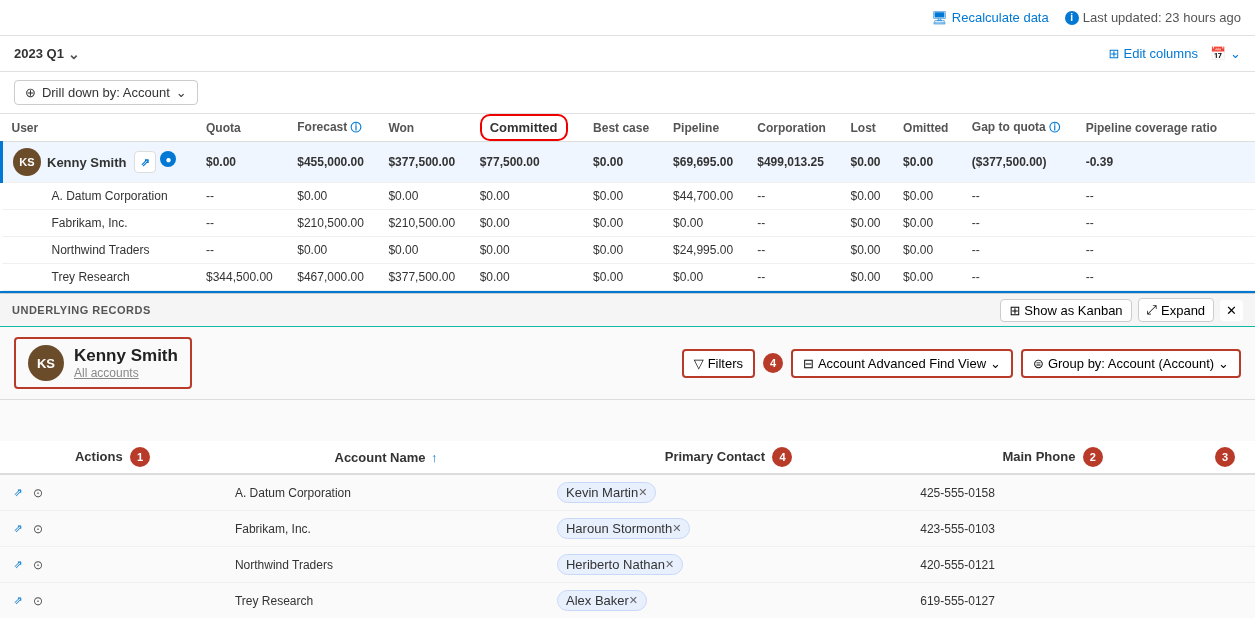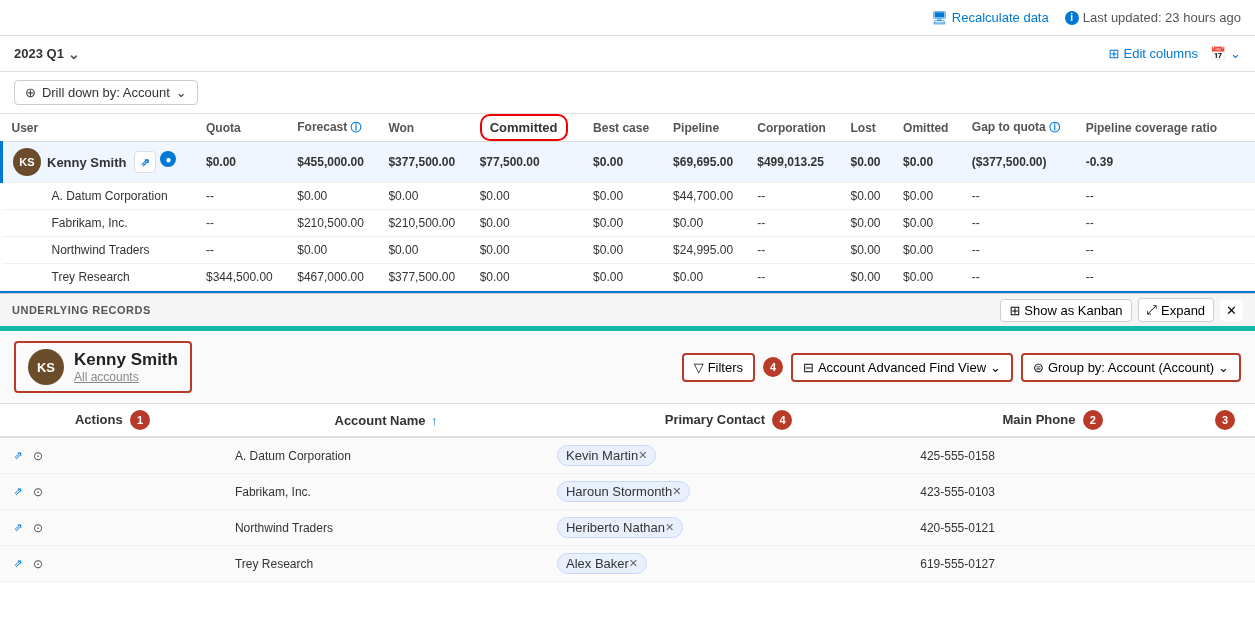--- a/index.html
+++ b/index.html
@@ -43,21 +43,21 @@
     .kenny-name-cell { display: flex; align-items: center; }
     .kenny-icons { display: flex; gap: 4px; margin-left: 8px; }
     .small-icon-btn { display: inline-flex; align-items: center; justify-content: center; border: 1px solid #ddd; border-radius: 4px; width: 22px; height: 22px; cursor: pointer; color: #0078d4; font-size: 11px; background: #fff; }
     .blue-dot { background: #0078d4; color: #fff; border-radius: 50%; width: 16px; height: 16px; display: inline-flex; align-items: center; justify-content: center; font-size: 10px; }
     .selected-row-border { border-left: 3px solid #0078d4; }
 
     
     .underlying-panel { background: #fafafa; border-top: 1px solid #ccc; }
     .underlying-header {
       display: flex; align-items: center; justify-content: space-between;
-      padding: 4px 12px; border-bottom: 5px solid #14b8a6; background: #f5f5f5;
+      padding: 4px 12px; border-bottom: 1px solid #14b8a6; background: #f5f5f5;
     }
     .underlying-title { font-size: 11px; font-weight: 600; color: #555; text-transform: uppercase; letter-spacing: 0.5px; }
     .underlying-actions { display: flex; align-items: center; gap: 6px; }
     .ux-btn { display: inline-flex; align-items: center; gap: 4px; border: 1px solid #ccc; border-radius: 4px; padding: 3px 8px; cursor: pointer; background: #fff; font-size: 12px; }
 
     
     .ks-info-row { display: flex; align-items: center; justify-content: space-between; padding: 10px 14px; border-bottom: 1px solid #ddd; }
     .ks-info-left { display: flex; align-items: center; gap: 10px; border: 2px solid #b83b2a; border-radius: 4px; padding: 6px 12px; }
     .ks-avatar { width: 36px; height: 36px; border-radius: 50%; background: #6b4c2a; color: #fff; display: inline-flex; align-items: center; justify-content: center; font-size: 13px; font-weight: bold; }
     .ks-name { font-size: 17px; font-weight: 700; color: #222; }
@@ -65,21 +65,21 @@
     .ks-info-right { display: flex; align-items: center; gap: 8px; }
     .filter-btn, .aafv-btn, .groupby-btn {
       display: inline-flex; align-items: center; gap: 4px;
       border: 2px solid #b83b2a; border-radius: 4px; padding: 5px 10px; cursor: pointer; background: #fff; font-size: 12px;
     }
 
     
     .badge-num { background: #b83b2a; color: #fff; border-radius: 50%; width: 20px; height: 20px; display: inline-flex; align-items: center; justify-content: center; font-size: 11px; font-weight: bold; }
 
     
-    .records-table-wrapper { overflow-y: auto; max-height: 210px; }
+    .records-table-wrapper { overflow-y: auto; max-height: 210px; margin-top: 41px; }
     table.records-table { width: 100%; border-collapse: collapse; }
     table.records-table th { padding: 6px 10px; font-size: 12px; font-weight: 600; color: #333; border-bottom: 2px solid #ddd; background: #fff; }
     table.records-table td { padding: 7px 10px; border-bottom: 1px solid #f0f0f0; font-size: 12px; vertical-align: middle; }
     .sort-icon { color: #0078d4; margin-left: 2px; }
     .contact-tag { display: inline-flex; align-items: center; gap: 0; background: #e8f0fe; border: 1px solid #c8d8f8; border-radius: 12px; padding: 2px 8px; font-size: 12px; }
     .contact-tag .x { cursor: pointer; color: #666; font-size: 11px; }
     .open-icon { display: inline-flex; align-items: center; justify-content: center; width: 16px; height: 16px; font-size: 11px; cursor: pointer; color: #0078d4; }
     .circle-icon { display: inline-flex; align-items: center; justify-content: center; width: 16px; height: 16px; font-size: 12px; cursor: pointer; color: #555; }
     .actions-cell { display: flex; align-items: center; gap: 4px; }
   </style>

